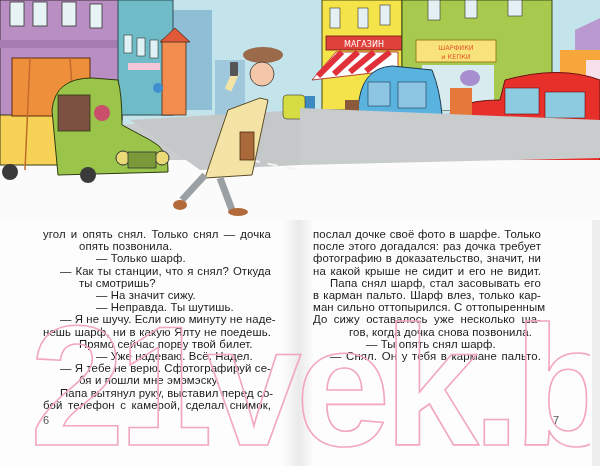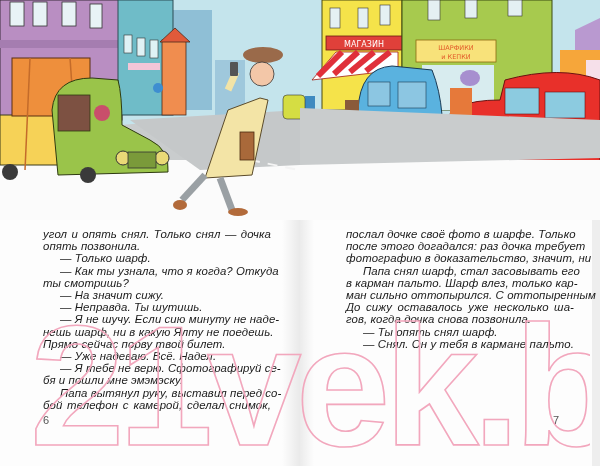--- a/index.html
+++ b/index.html
@@ -16,23 +16,23 @@
     background: linear-gradient(to left, rgba(0,0,0,0), rgba(0,0,0,0.07)); }
   .outer-edge { position: absolute; right: 0; top: 0; width: 8px; height: 466px; background: #eeeeee; }
 
   
   .illustration { position: absolute; left: 0; top: 0; width: 600px; height: 220px; overflow: hidden; }
   .illustration svg { display: block; }
 
   
   .text-block { position: absolute; font-size: 11.4px; line-height: 12.2px; color: #1a1a1a; letter-spacing: 0.1px; }
   .text-left { left: 43px; top: 228px; width: 228px; }
-  .text-right { left: 346px; top: 228px; width: 228px; }
-  .line { display: block; white-space: nowrap; text-align: justify; text-align-last: justify; font-style: italic; }
-  .line.last { text-align-last: left; }
+  .text-right { left: 313px; top: 228px; width: 228px; }
+  .line { display: block; white-space: nowrap; text-align: justify; text-align-last: justify; }
+  .line.last { text-align-last: left; margin-left: 36px; }
   .line.indent { padding-left: 17px; }
 
   .page-num { position: absolute; font-size: 11px; color: #555; }
   .pn-left { left: 43px; top: 414px; }
   .pn-right { left: 553px; top: 414px; }
 
   
   .watermark { position: absolute; left: 30px; top: 305px; pointer-events: none; }
 </style>
 </head>
@@ -159,39 +159,40 @@
         <line x1="300" y1="172" x2="470" y2="205" opacity="0"></line>
         <line x1="330" y1="168" x2="460" y2="200" opacity="0"></line>
       </g>
     </svg>
   </div>
 
   <div class="text-block text-left" id="left-text">
       <span class="line">угол и опять снял. Только снял — дочка</span>
       <span class="line last">опять позвонила.</span>
       <span class="line indent last">— Только шарф.</span>
-      <span class="line indent">— Как ты узнала, что я когда? Откуда</span>
+      <span class="line indent">— Как ты станции, что я снял? Откуда</span>
       <span class="line last">ты смотришь?</span>
       <span class="line indent last">— На значит сижу.</span>
       <span class="line indent last">— Неправда. Ты шутишь.</span>
       <span class="line indent">— Я не шучу. Если сию минуту не наде-</span>
       <span class="line">нешь шарф, ни в какую Ялту не поедешь.</span>
       <span class="line last">Прямо сейчас порву твой билет.</span>
       <span class="line indent last">— Уже надеваю. Всё. Надел.</span>
       <span class="line indent">— Я тебе не верю. Сфотографируй се-</span>
       <span class="line last">бя и пошли мне эмэмэску.</span>
       <span class="line indent">Папа вытянул руку, выставил перед со-</span>
       <span class="line">бой телефон с камерой, сделал снимок,</span>
     </div>
   <div class="page-num pn-left">6</div>
 
   <div class="text-block text-right" id="right-text">
       <span class="line">послал дочке своё фото в шарфе. Только</span>
       <span class="line">после этого догадался: раз дочка требует</span>
       <span class="line">фотографию в доказательство, значит, ни</span>
+      <span class="line">на какой крыше не сидит и его не видит.</span>
       <span class="line indent">Папа снял шарф, стал засовывать его</span>
       <span class="line">в карман пальто. Шарф влез, только кар-</span>
       <span class="line">ман сильно оттопырился. С оттопыренным</span>
       <span class="line">До сижу оставалось уже несколько ша-</span>
       <span class="line last">гов, когда дочка снова позвонила.</span>
       <span class="line indent last">— Ты опять снял шарф.</span>
       <span class="line indent">— Снял. Он у тебя в кармане пальто.</span>
     </div>
   <div class="page-num pn-right">7</div>
 

